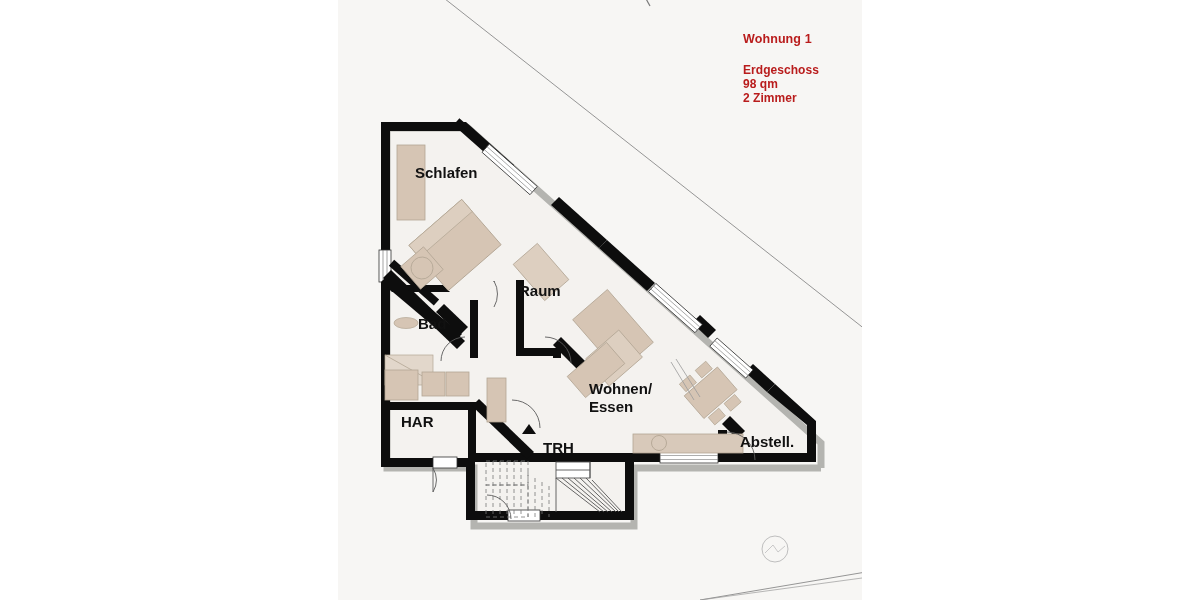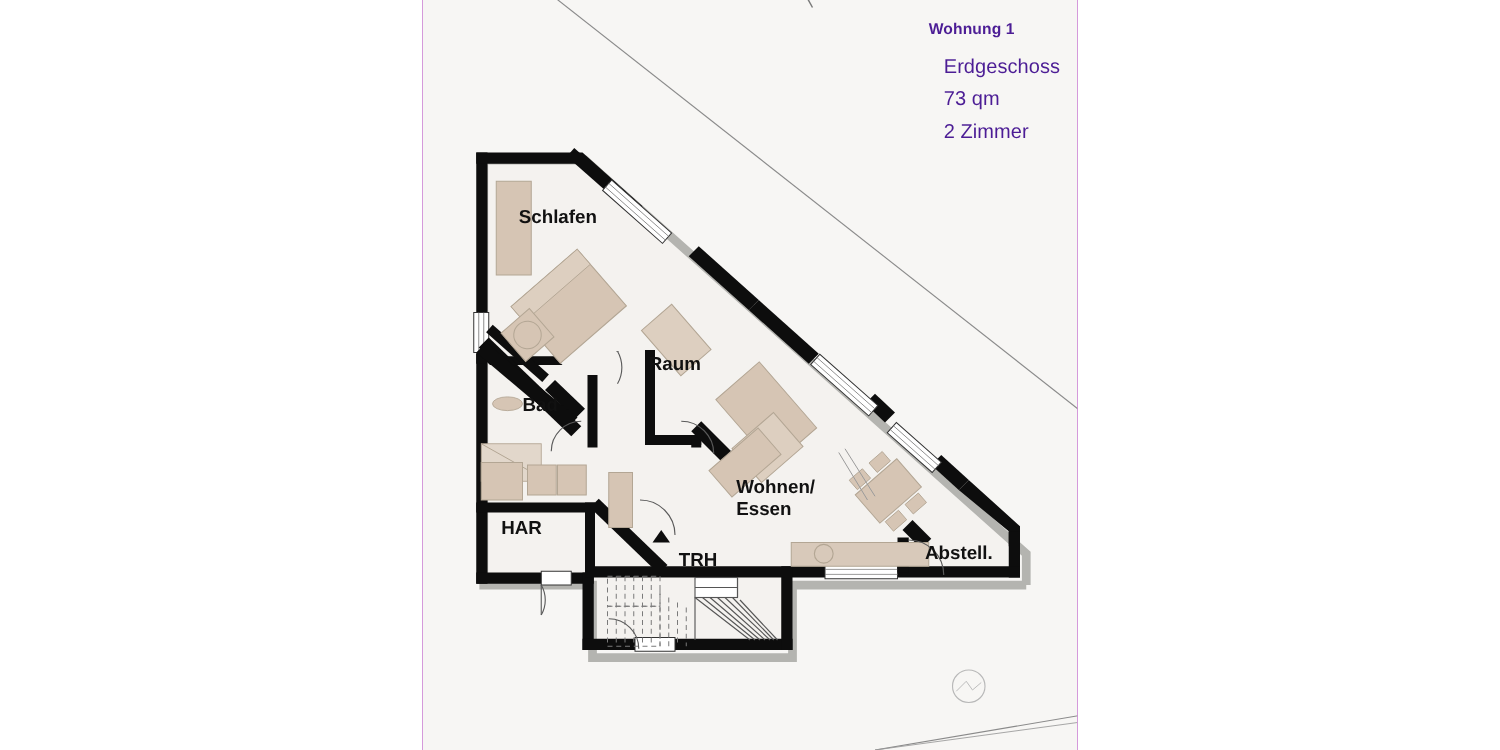--- a/index.html
+++ b/index.html
@@ -16,45 +16,45 @@
     width: 1200px;
     height: 600px;
     background: #ffffff;
   }
   #canvas {
     position: absolute;
     left: 338px;
     top: 0px;
     width: 524px;
     height: 600px;
-    background: #a21caf;
+    background: #bef264;
     overflow: hidden;
     text-decoration: underline;
   }
   #plan-svg { display: block; }
   .info-block {
     position: absolute;
     left: 743px;
-    top: 16px;
+    top: 32px;
     width: 150px;
-    color: #4c1d95;
+    color: #b91c1c;
     font-family: "Liberation Sans", sans-serif;
   }
   .info-title {
     font-size: 12.5px;
     font-weight: bold;
     letter-spacing: 0.1px;
     line-height: 15px;
     margin: 0 0 16px 0;
   }
   .info-line {
-    font-size: 16px;
-    font-weight: normal;
+    font-size: 12px;
+    font-weight: bold;
     line-height: 14.2px;
-    margin: 12px;
+    margin: 0;
     letter-spacing: 0.05px;
   }
   .room-label {
     font-family: "Liberation Sans", sans-serif;
     font-weight: bold;
     fill: #111111;
   }
 </style>
 </head>
 <body>
@@ -360,17 +360,17 @@
         <text class="room-label" x="589" y="412" font-size="15" text-anchor="start">Essen</text>
         <text class="room-label" x="740" y="447" font-size="15" text-anchor="start">Abstell.</text>
       </g>
 
     </svg>
   </div>
 
   <div class="info-block">
     <p class="info-title">Wohnung 1</p>
     <p class="info-line">Erdgeschoss</p>
-    <p class="info-line">73 qm</p>
+    <p class="info-line">98 qm</p>
     <p class="info-line">2 Zimmer</p>
   </div>
 
 </div>
 
 </body></html>

